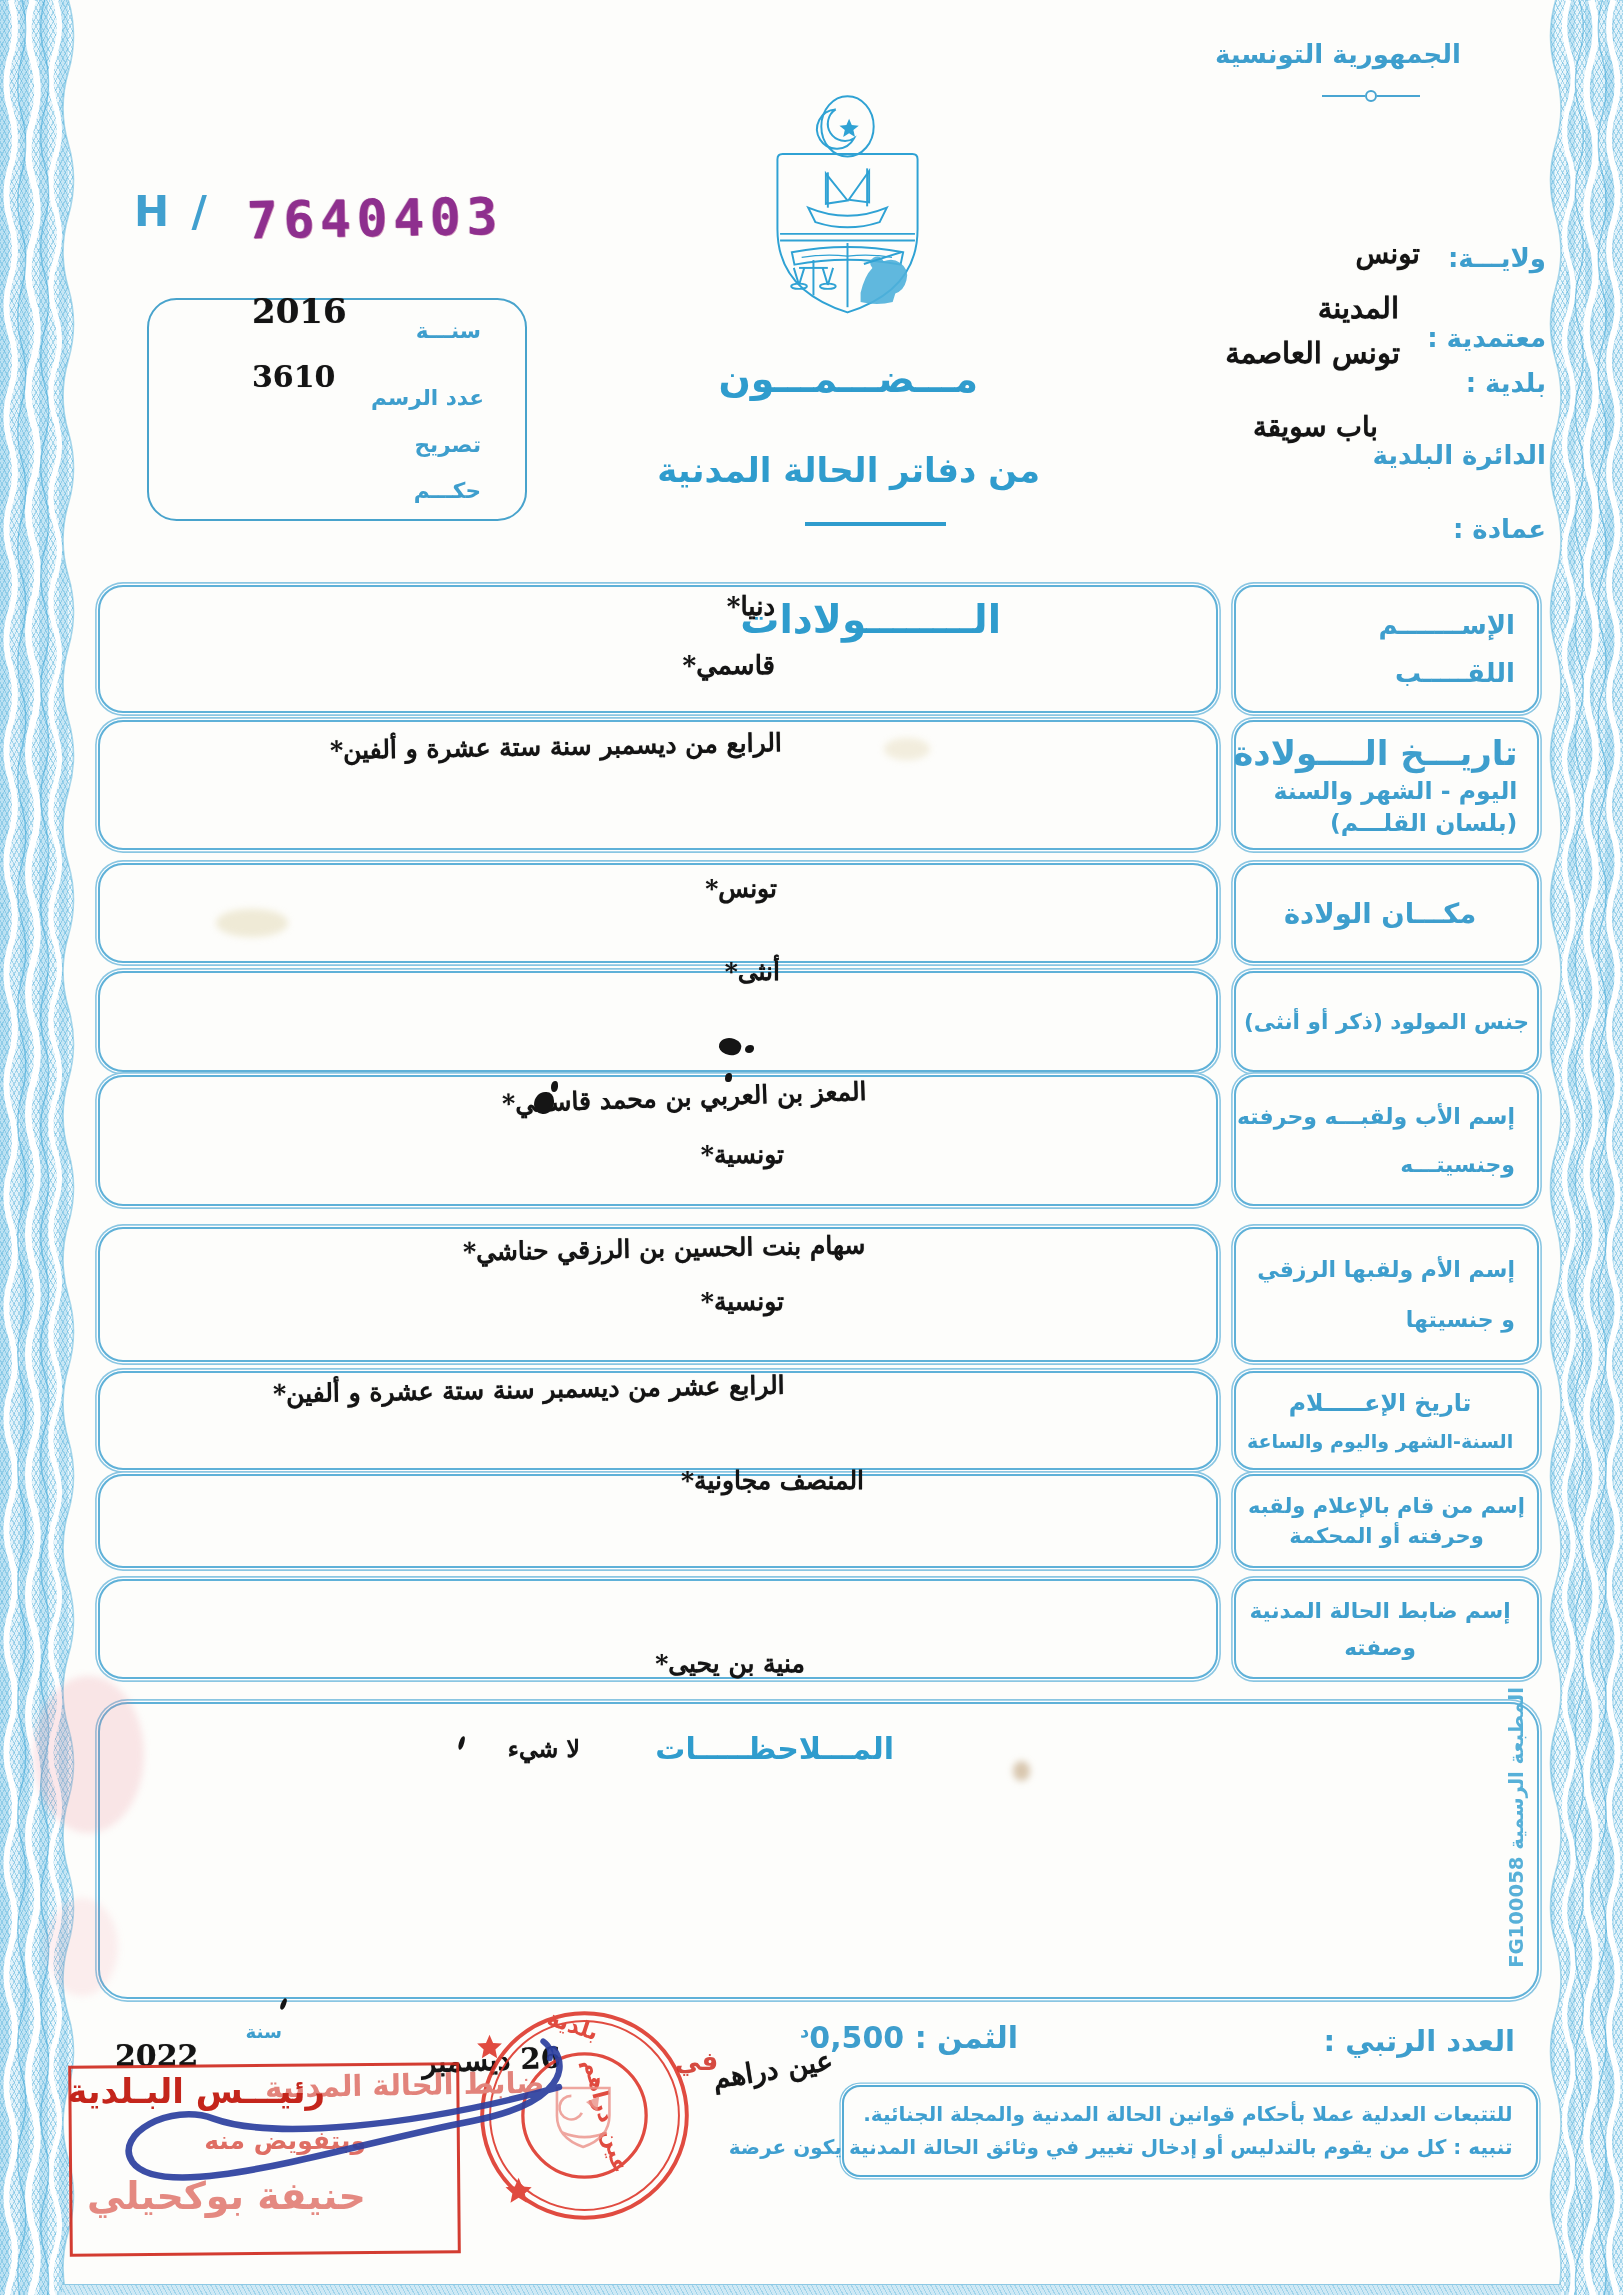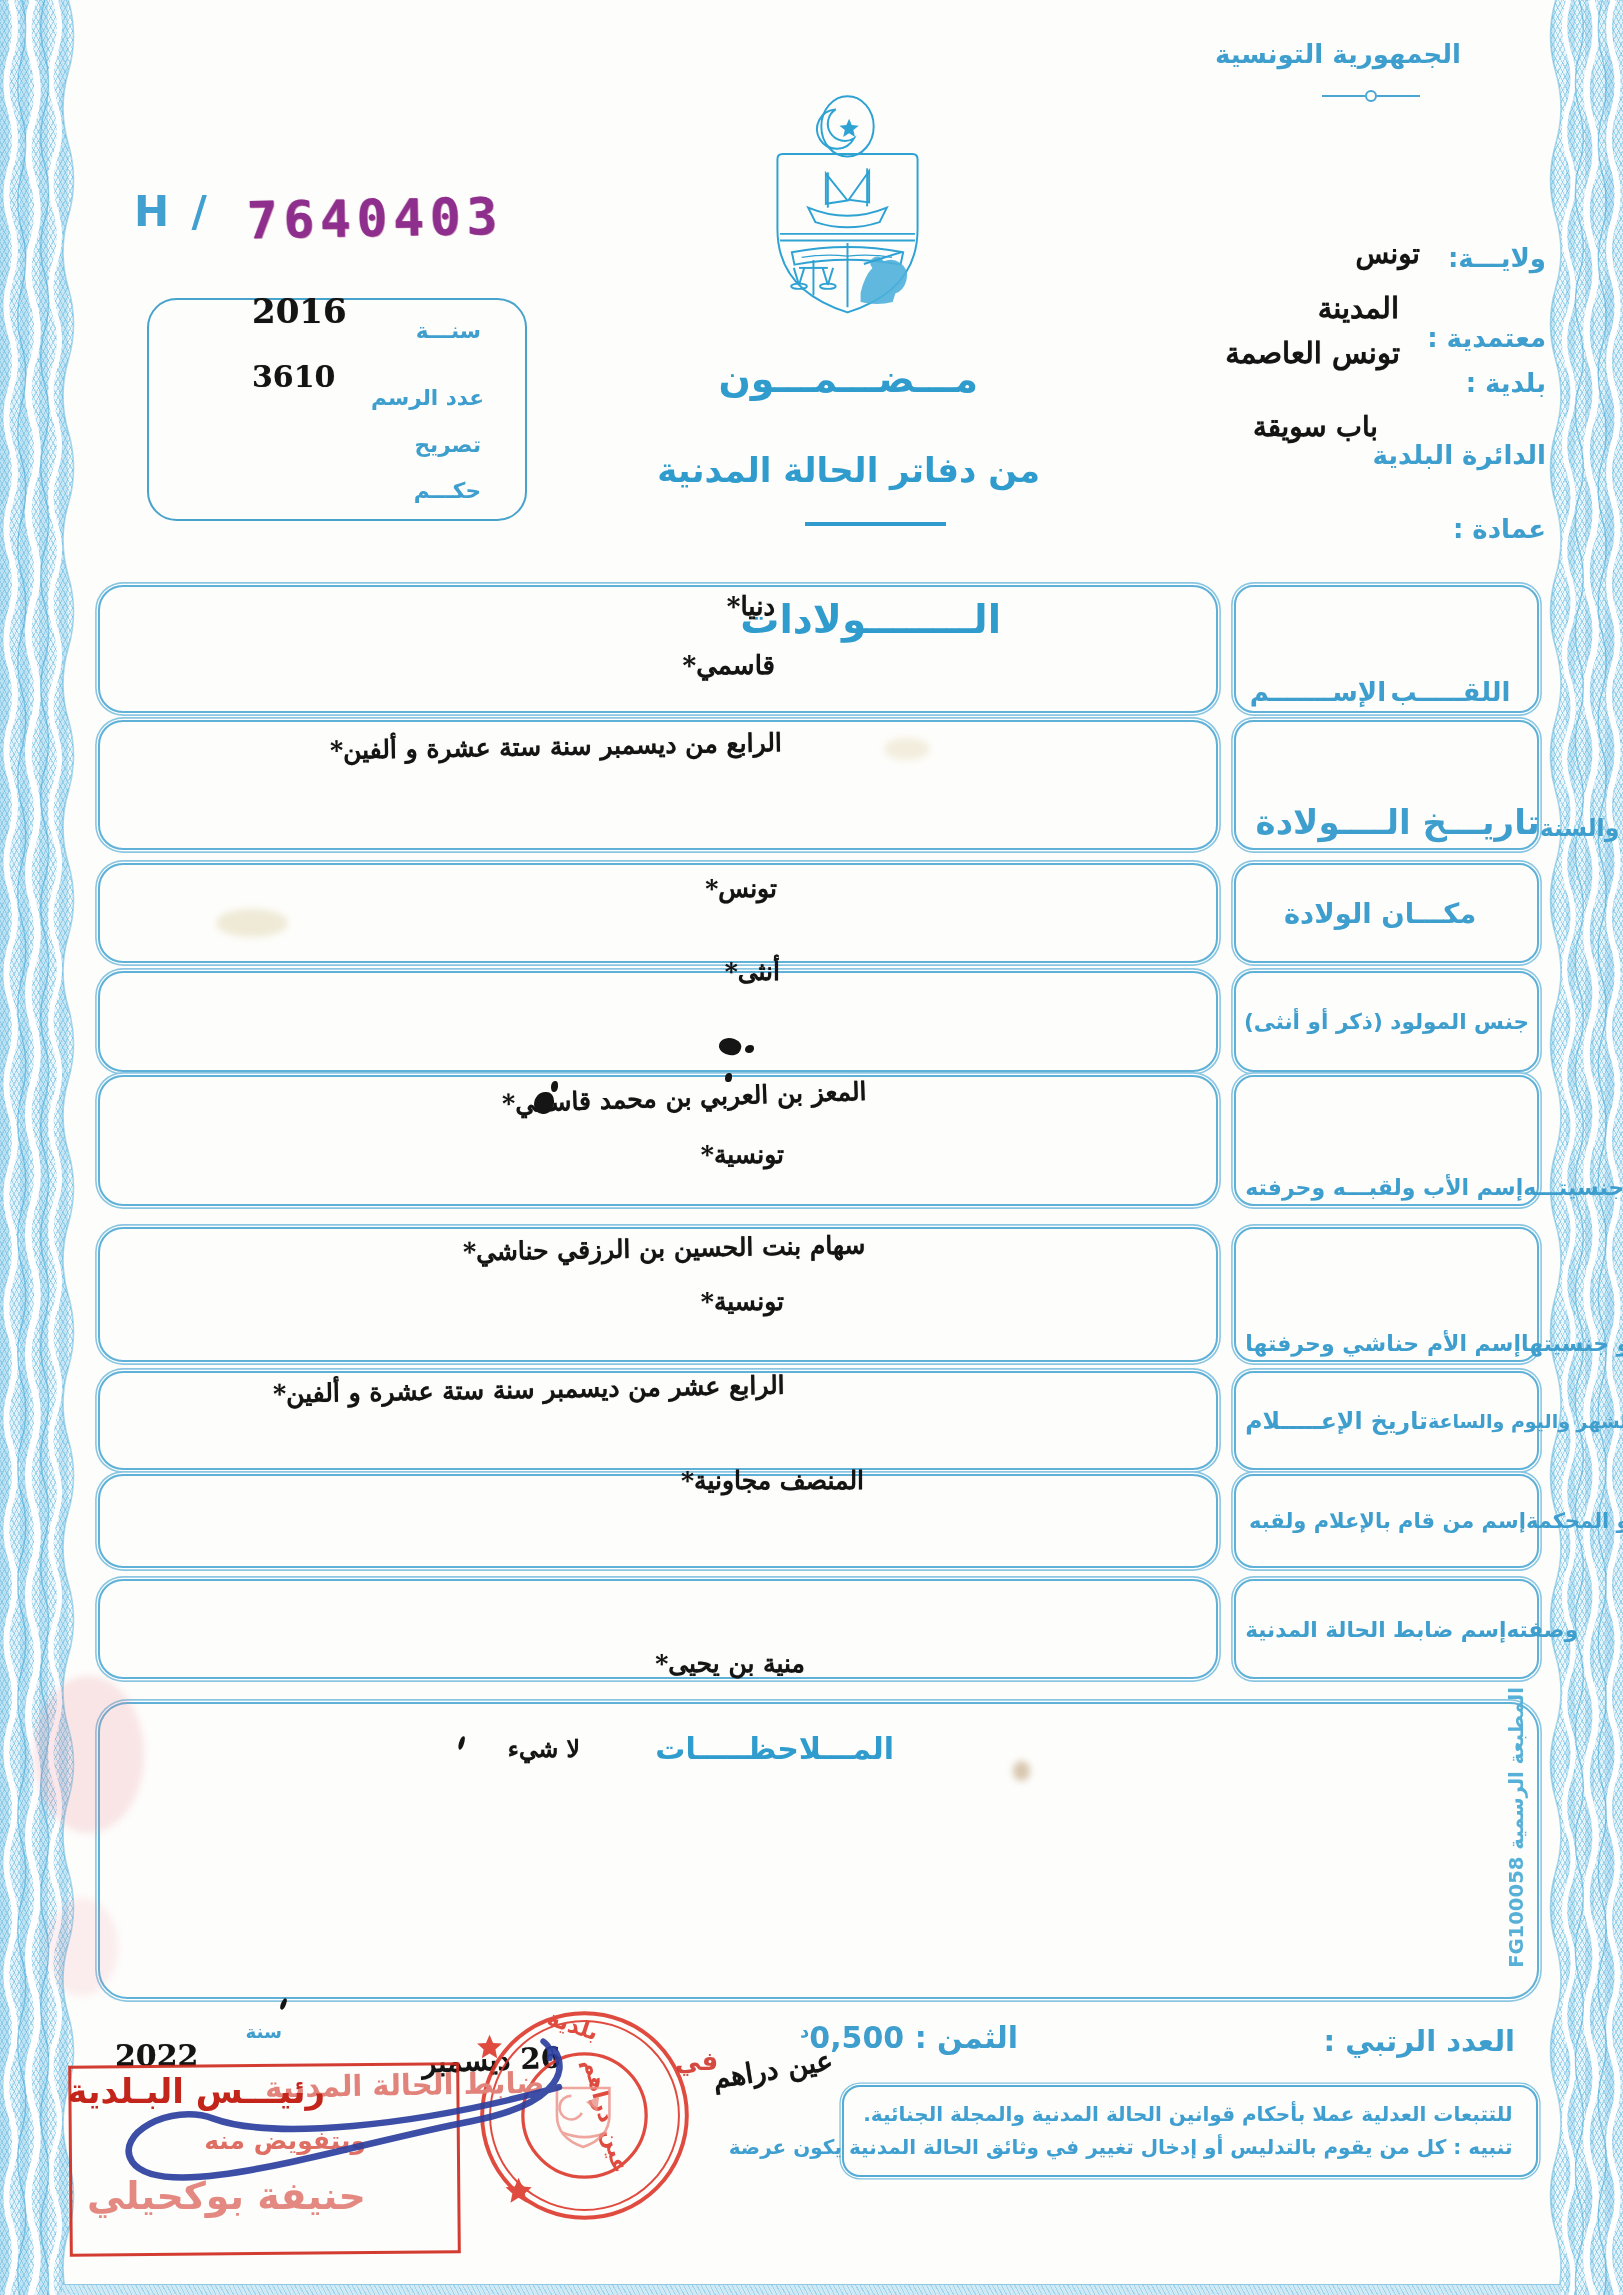--- a/index.html
+++ b/index.html
@@ -8,21 +8,21 @@
   .abs{position:absolute;}
   .ar{direction:rtl;unicode-bidi:isolate;white-space:nowrap;}
   
   .lbl{color:#3e9ecd;font-weight:700;}
   
   .val{color:#141414;font-weight:700;font-family:"DejaVu Serif", serif;
        text-shadow:0 0 0.7px rgba(20,20,20,.55);}
   
   .dbox{border:2.3px solid #5fb1d8;border-radius:25px;
         box-shadow:0 0 0 1.3px #ffffff,0 0 0 2.9px #8ac6e2;background:transparent;}
-  .lboxin{display:flex;flex-direction:row;justify-content:space-evenly;
+  .lboxin{display:flex;flex-direction:column;justify-content:space-evenly;
           align-items:flex-end;padding:3.9px 22px 3.9px 9.2px;box-sizing:border-box;height:100%;}
   .title{color:#2f9ccd;font-weight:700;}
   sup{font-size:60%;}
   .stampred{color:#cf2b20;}
   .blot{background:#151515;border-radius:60% 40% 55% 45%;}
   .stain{filter:blur(3.9px);border-radius:50%;}
 </style>
 </head>
 <body>
 
@@ -161,21 +161,21 @@
     <span class="ar lbl" style="font-size:22px;">إسم الأب ولقبـــه وحرفته</span>
     <span class="ar lbl" style="font-size:22px;">وجنسيتـــه</span>
   </div>
 </div>
 <div class="abs ar val" style="right:756px;top:1083px;font-size:25px;transform:rotate(-2deg);">المعز بن العربي بن محمد قاسمي*</div>
 <div class="abs ar val" style="right:839px;top:1140px;font-size:25px;">تونسية*</div>
 
 <div class="abs dbox" style="left:98px;top:1227px;width:1116px;height:131px;"></div>
 <div class="abs dbox" style="left:1234px;top:1227px;width:301px;height:131px;border-radius:19.6px;">
   <div class="lboxin">
-    <span class="ar lbl" style="font-size:22px;">إسم الأم حناشي وحرفتها</span>
+    <span class="ar lbl" style="font-size:22px;">إسم الأم ولقبها الرزقي</span>
     <span class="ar lbl" style="font-size:22px;">و جنسيتها</span>
   </div>
 </div>
 <div class="abs ar val" style="right:758px;top:1234px;font-size:25px;transform:rotate(-1deg);z-index:3;">سهام بنت الحسين بن الرزقي حناشي*</div>
 <div class="abs ar val" style="right:839px;top:1287px;font-size:25px;">تونسية*</div>
 
 <div class="abs dbox" style="left:98px;top:1371px;width:1116px;height:95px;"></div>
 <div class="abs dbox" style="left:1234px;top:1371px;width:301px;height:95px;border-radius:19.6px;">
   <div class="lboxin" style="align-items:center;">
     <span class="ar lbl" style="font-size:23.6px;">تاريخ الإعـــــلام</span>

